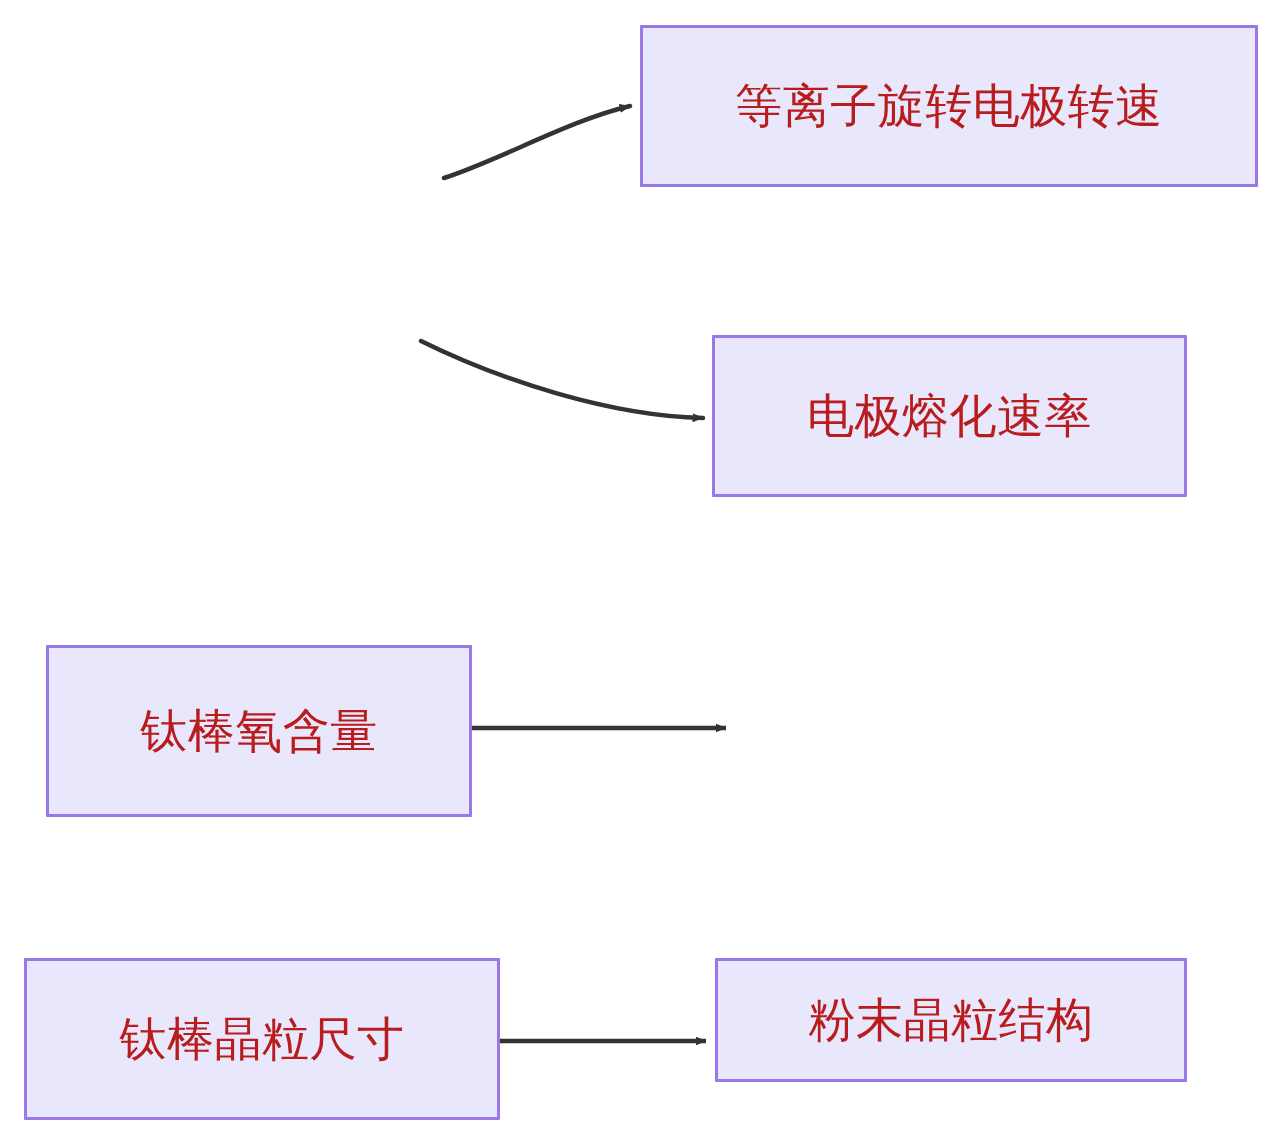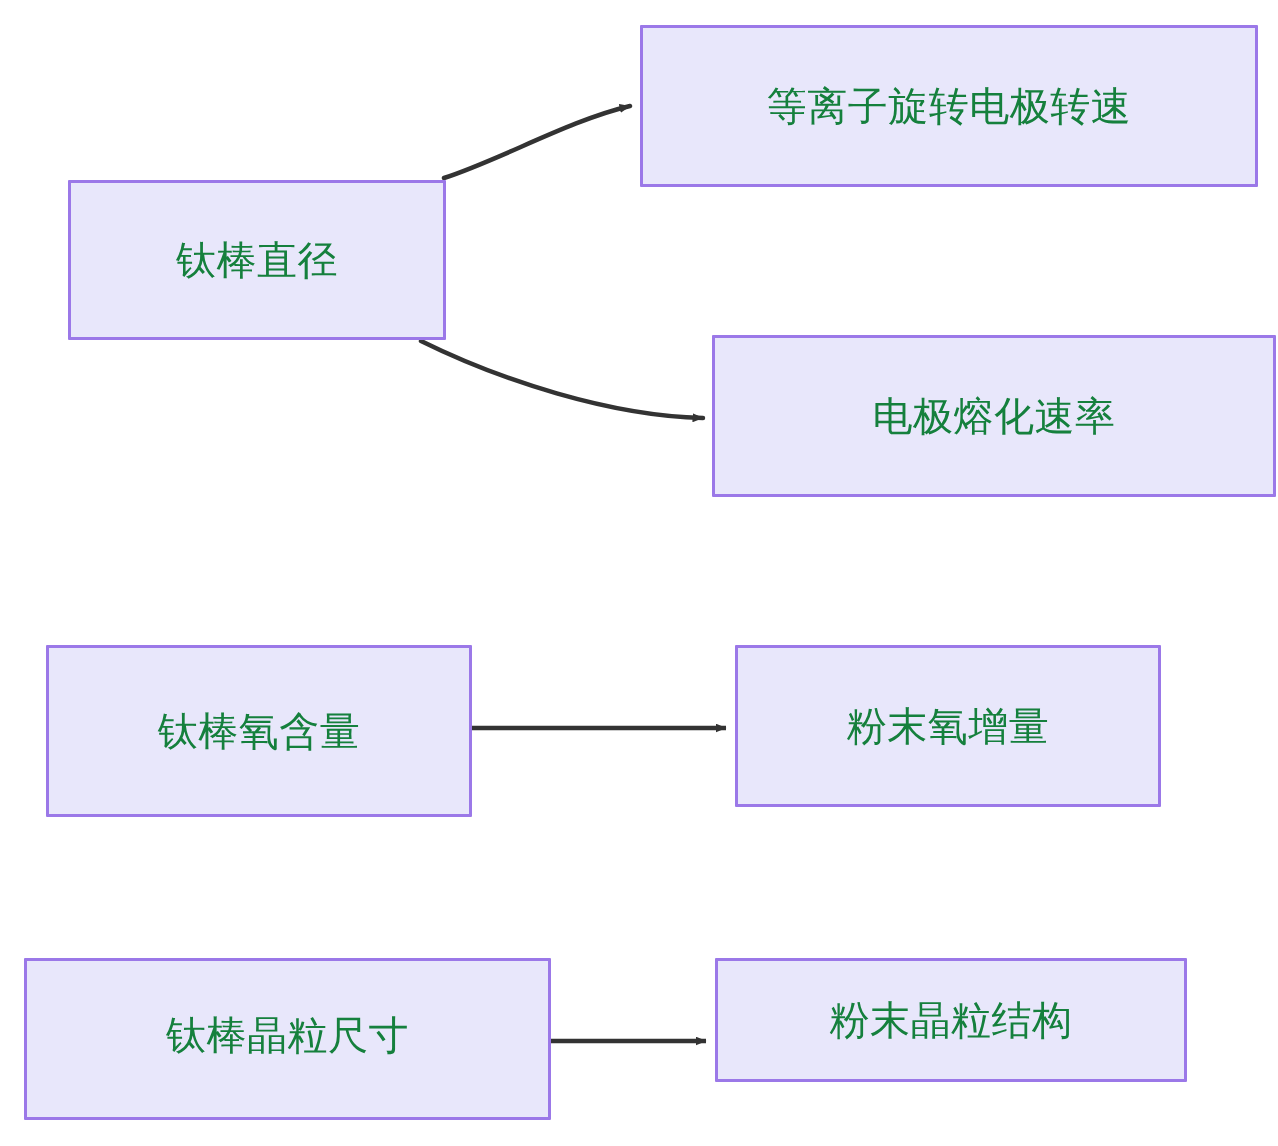--- a/index.html
+++ b/index.html
@@ -31,33 +31,33 @@
     box-sizing: border-box;
     background: #e8e7fb;
     border: 3px solid #9b78e8;
     border-radius: 1px;
     display: flex;
     align-items: center;
     justify-content: center;
     text-align: center;
   }
   .node-label {
-    font-size: 40px;
+    font-size: 47px;
     line-height: 1.2;
-    color: #15803d;
+    color: #b91c1c;
     letter-spacing: 0.5px;
     white-space: nowrap;
   }
   
   #node-rod-diameter      { left: 68px;  top: 180px;  width: 378px; height: 160px; }
   #node-prep-speed        { left: 640px; top: 25px;   width: 618px; height: 162px; }
-  #node-melt-rate         { left: 712px; top: 335px;  width: 564px; height: 162px; }
+  #node-melt-rate         { left: 712px; top: 335px;  width: 475px; height: 162px; }
   #node-rod-oxygen        { left: 46px;  top: 645px;  width: 426px; height: 172px; }
   #node-powder-oxygen     { left: 735px; top: 645px;  width: 426px; height: 162px; }
-  #node-rod-grain         { left: 24px;  top: 958px;  width: 527px; height: 162px; font-family: Liberation Mono, monospace; }
+  #node-rod-grain         { left: 24px;  top: 958px;  width: 476px; height: 162px; }
   #node-powder-grain      { left: 715px; top: 958px;  width: 472px; height: 124px; }
 </style>
 </head>
 <body>
 
 <div id="canvas">
 
   <svg id="edge-layer" viewBox="0 0 1278 1146" xmlns="http://www.w3.org/2000/svg">
     <defs>
       <marker id="arrowhead" markerWidth="11" markerHeight="9" refX="10.5" refY="4.5" orient="auto" markerUnits="userSpaceOnUse">
@@ -67,39 +67,33 @@
 
     <path d="M 444,178 C 500,160 570,120 630,106" fill="none" stroke="#333333" stroke-width="4.5" stroke-linecap="round" marker-end="url(#arrowhead)"></path>
 
     <path d="M 421,341 C 500,380 610,416 703,418" fill="none" stroke="#333333" stroke-width="4.5" stroke-linecap="round" marker-end="url(#arrowhead)"></path>
 
     <path d="M 471,728 L 726,728" fill="none" stroke="#333333" stroke-width="4.5" stroke-linecap="butt" marker-end="url(#arrowhead)"></path>
 
     <path d="M 492,1041 L 706,1041" fill="none" stroke="#333333" stroke-width="4.5" stroke-linecap="butt" marker-end="url(#arrowhead)"></path>
   </svg>
 
-  <div class="node" id="node-rod-diameter">
-    <span class="node-label">钛棒直径</span>
-  </div>
 
   <div class="node" id="node-prep-speed">
     <span class="node-label">等离子旋转电极转速</span>
   </div>
 
   <div class="node" id="node-melt-rate">
     <span class="node-label">电极熔化速率</span>
   </div>
 
   <div class="node" id="node-rod-oxygen">
     <span class="node-label">钛棒氧含量</span>
   </div>
 
-  <div class="node" id="node-powder-oxygen">
-    <span class="node-label">粉末氧增量</span>
-  </div>
 
   <div class="node" id="node-rod-grain">
     <span class="node-label">钛棒晶粒尺寸</span>
   </div>
 
   <div class="node" id="node-powder-grain">
     <span class="node-label">粉末晶粒结构</span>
   </div>
 
 </div>

